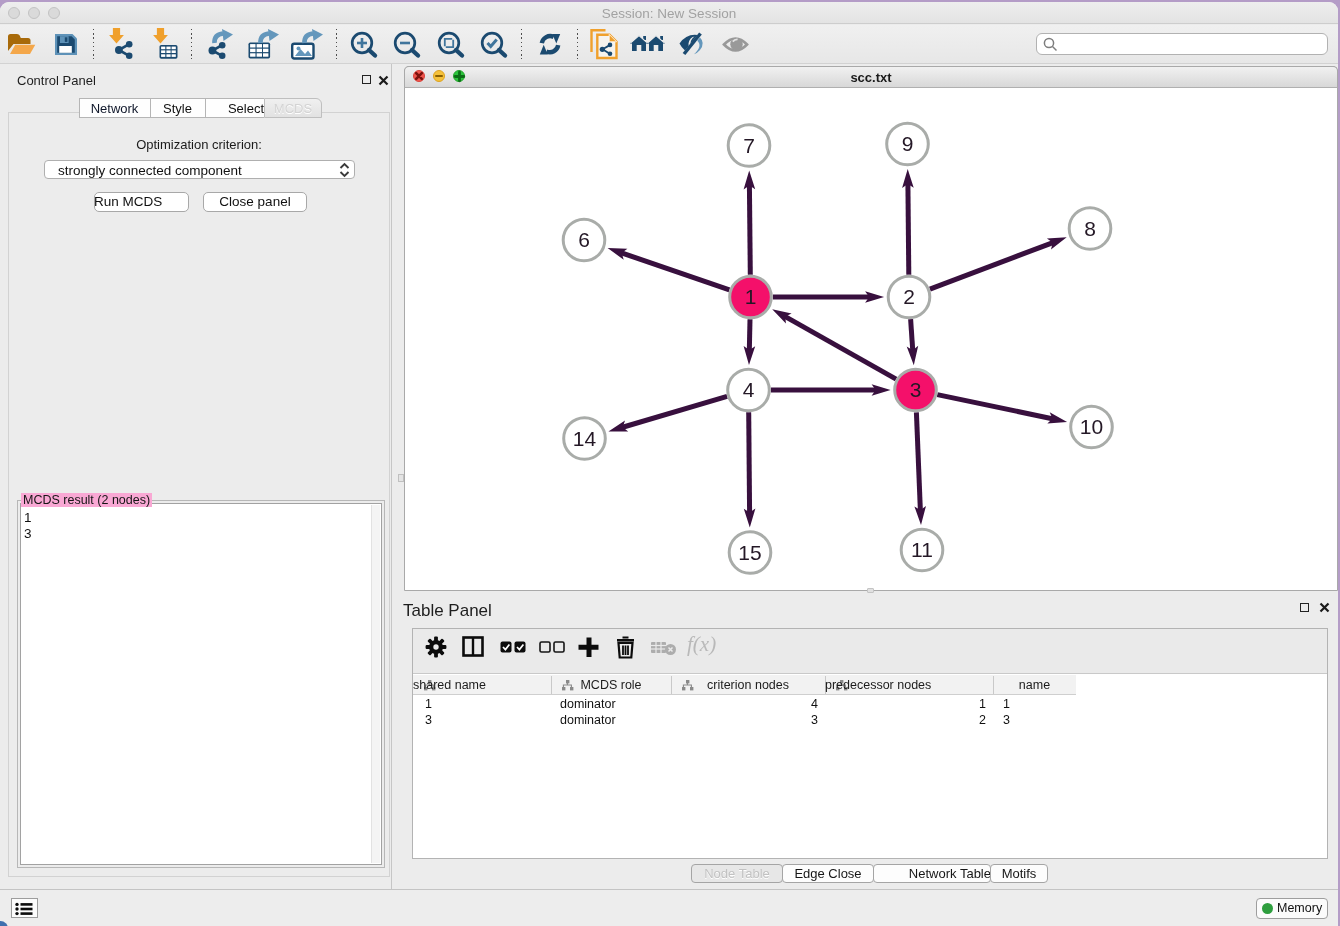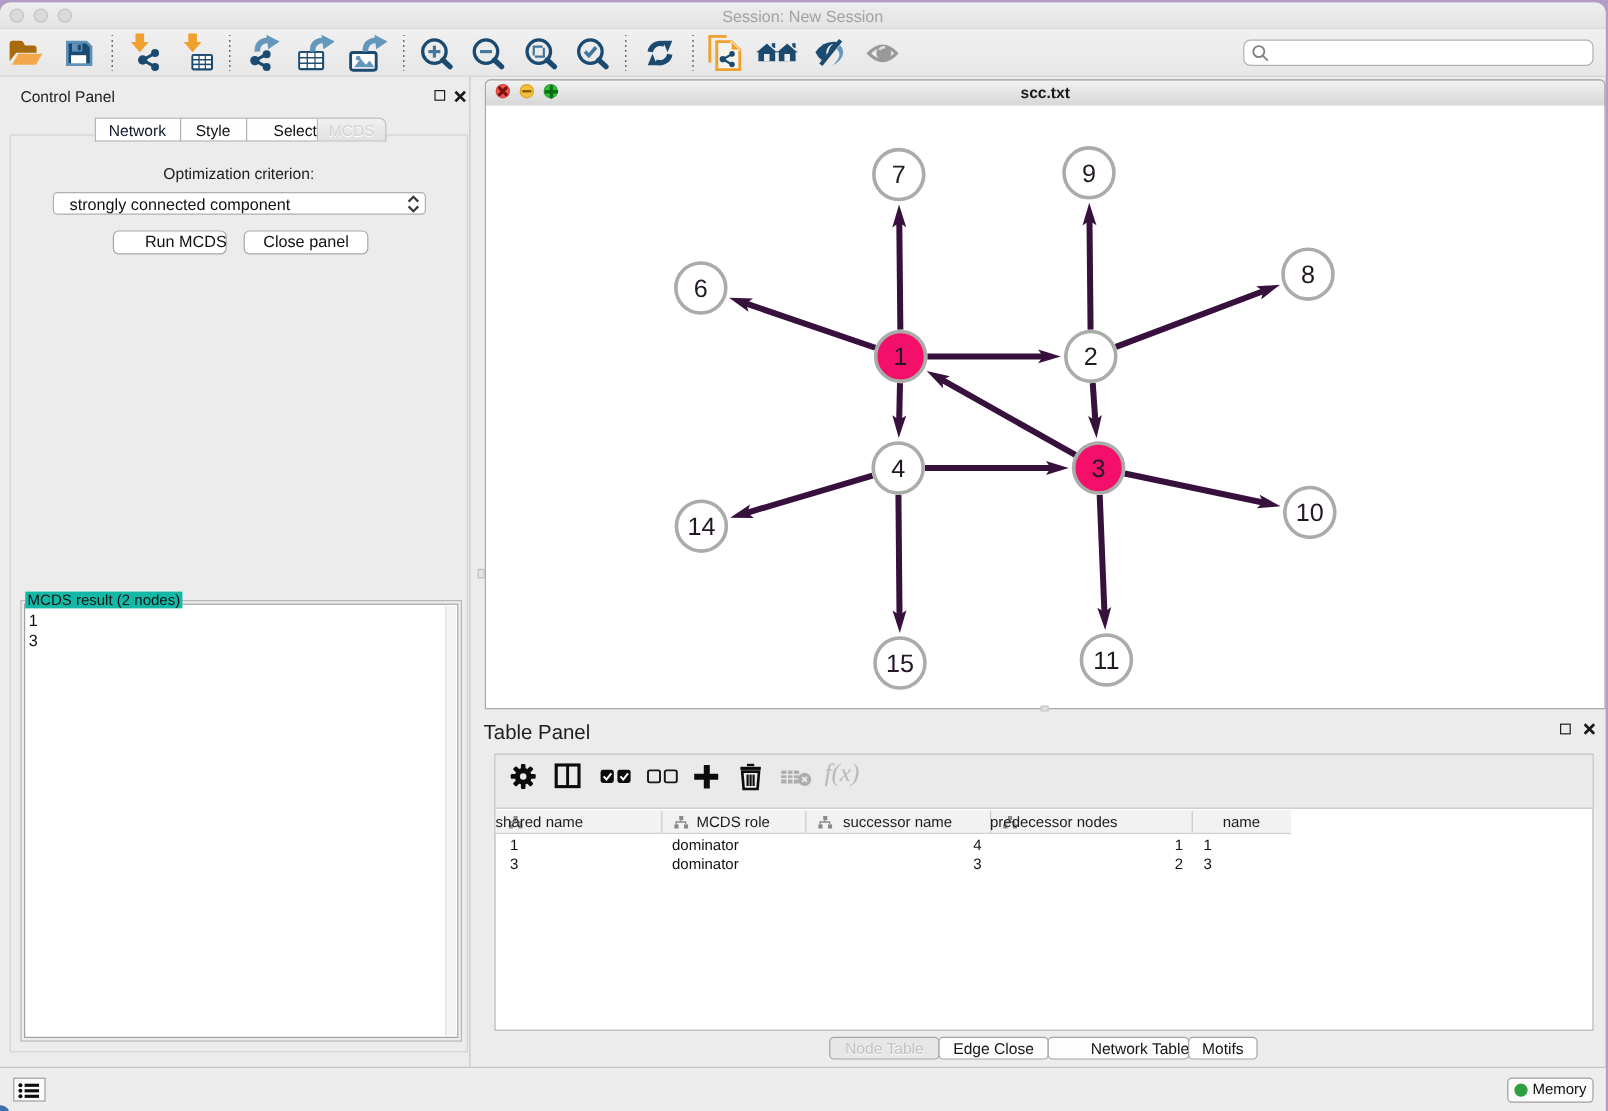--- a/index.html
+++ b/index.html
@@ -181,27 +181,27 @@
 <div class="abs" style="left:264px;top:98px;width:58px;height:20px;background:linear-gradient(#f0f0f0,#e2e2e2);border:1px solid #bfbfbf;border-radius:0 6px 0 0"></div>
 <div class="txt" style="left:264px;top:101px;width:58px;text-align:center;font-size:13px;color:#d3d3d3;text-shadow:0 1px 0 #fff">MCDS</div>
 <div class="txt" style="left:8px;top:137px;width:382px;text-align:center;font-size:13px;color:#1b1b1b">Optimization criterion:</div>
 <div class="abs" style="left:44px;top:160px;width:311px;height:19px;background:#fff;border:1px solid #afafaf;border-radius:4px"></div>
 <div class="txt" style="left:58px;top:162.5px;font-size:13.5px;color:#111">strongly connected component</div>
 <svg width="11" height="14" style="left:339px;top:163px">
 <path d="M1.5 5 L5.5 1 L9.5 5" fill="none" stroke="#3a3a3a" stroke-width="1.9"></path>
 <path d="M1.5 9 L5.5 13 L9.5 9" fill="none" stroke="#3a3a3a" stroke-width="1.9"></path>
   </svg>
 <div class="abs" style="left:94px;top:192px;width:95px;height:20px;background:#fff;border:1px solid #a8a8a8;border-radius:5px"></div>
-<div class="txt" style="left:94px;top:194px;width:95px;text-align:right;font-size:13.5px;color:#111">Run MCDS</div>
+<div class="txt" style="left:94px;top:194px;width:95px;text-align:left;font-size:13.5px;color:#111">Run MCDS</div>
 <div class="abs" style="left:203px;top:192px;width:104px;height:20px;background:#fff;border:1px solid #a8a8a8;border-radius:5px"></div>
 <div class="txt" style="left:203px;top:194px;width:104px;text-align:center;font-size:13.5px;color:#111">Close panel</div>
 <div class="abs" style="left:17px;top:500px;width:368px;height:368px;border:1px solid #b7b7b7"></div>
 <div class="abs" style="left:20px;top:503px;width:362px;height:362px;background:#fff;border:1px solid #a2a2a2"></div>
 <div class="abs" style="left:371px;top:505px;width:9px;height:358px;background:#f4f4f4;border-left:1px solid #e2e2e2"></div>
-<div class="txt" style="left:21px;top:493px;font-size:12.5px;color:#151515;background:#14b8a6;padding:0 2px">MCDS result (2 nodes)</div>
+<div class="txt" style="left:21px;top:493px;font-size:12.5px;color:#151515;background:#f9a8d4;padding:0 2px">MCDS result (2 nodes)</div>
 <div class="txt" style="left:24px;top:510px;font-size:13.5px;color:#111;line-height:16px">1<br>3</div>
 <div class="abs" style="left:404px;top:66px;width:934px;height:525px;background:#fff;border:1px solid #a9a9a9;border-radius:5px 5px 0 0"></div>
 <div class="abs" style="left:404px;top:66px;width:934px;height:22px;background:linear-gradient(#f1f1f1,#d8d8d8);border:1px solid #a9a9a9;border-bottom:1px solid #b0b0b0;border-radius:5px 5px 0 0"></div>
 <div class="abs" style="left:413px;top:70px;width:12px;height:12px;border-radius:50%;background:#f2564e;border:1px solid #d8443c"></div>
 <div class="abs" style="left:433px;top:70px;width:12px;height:12px;border-radius:50%;background:#f5c13a;border:1px solid #dda321"></div>
 <div class="abs" style="left:453px;top:70px;width:12px;height:12px;border-radius:50%;background:#2bc53c;border:1px solid #27a32f"></div>
 <svg width="10" height="10" style="left:414px;top:71px">
     <path d="M2.2 2.2 L7.8 7.8 M7.8 2.2 L2.2 7.8" stroke="#7c120d" stroke-width="2.6" stroke-linecap="round"></path>
   </svg>
 <div class="abs" style="left:435px;top:74.6px;width:8px;height:2.8px;background:#8a6102;border-radius:1px"></div>
@@ -345,21 +345,21 @@
 <div class="txt" style="left:551px;top:678px;width:120px;text-align:center;font-size:12.5px;color:#1c1c1c">MCDS role</div>
 <div class="abs" style="left:671px;top:676px;width:1px;height:18px;background:#c9c9c9"></div>
 <svg width="12" height="11" style="left:682px;top:680px">
     <g fill="#8a8a8a">
       <rect x="4" y="0" width="3.4" height="3.4"></rect>
       <rect x="0" y="7" width="3.4" height="3.4"></rect>
       <rect x="8" y="7" width="3.4" height="3.4"></rect>
       <path d="M5.4 3 v2.5 M1.4 7 v-2 h8 v2" stroke="#8a8a8a" stroke-width="1.1" fill="none"></path>
     </g>
   </svg>
-<div class="txt" style="left:671px;top:678px;width:154px;text-align:center;font-size:12.5px;color:#1c1c1c">successor name</div>
+<div class="txt" style="left:671px;top:678px;width:154px;text-align:center;font-size:12.5px;color:#1c1c1c">criterion nodes</div>
 <div class="abs" style="left:825px;top:676px;width:1px;height:18px;background:#c9c9c9"></div>
 <svg width="12" height="11" style="left:836px;top:680px">
     <g fill="#8a8a8a">
       <rect x="4" y="0" width="3.4" height="3.4"></rect>
       <rect x="0" y="7" width="3.4" height="3.4"></rect>
       <rect x="8" y="7" width="3.4" height="3.4"></rect>
       <path d="M5.4 3 v2.5 M1.4 7 v-2 h8 v2" stroke="#8a8a8a" stroke-width="1.1" fill="none"></path>
     </g>
   </svg>
 <div class="txt" style="left:825px;top:678px;width:168px;font-size:12.5px;color:#1c1c1c">predecessor nodes</div>

